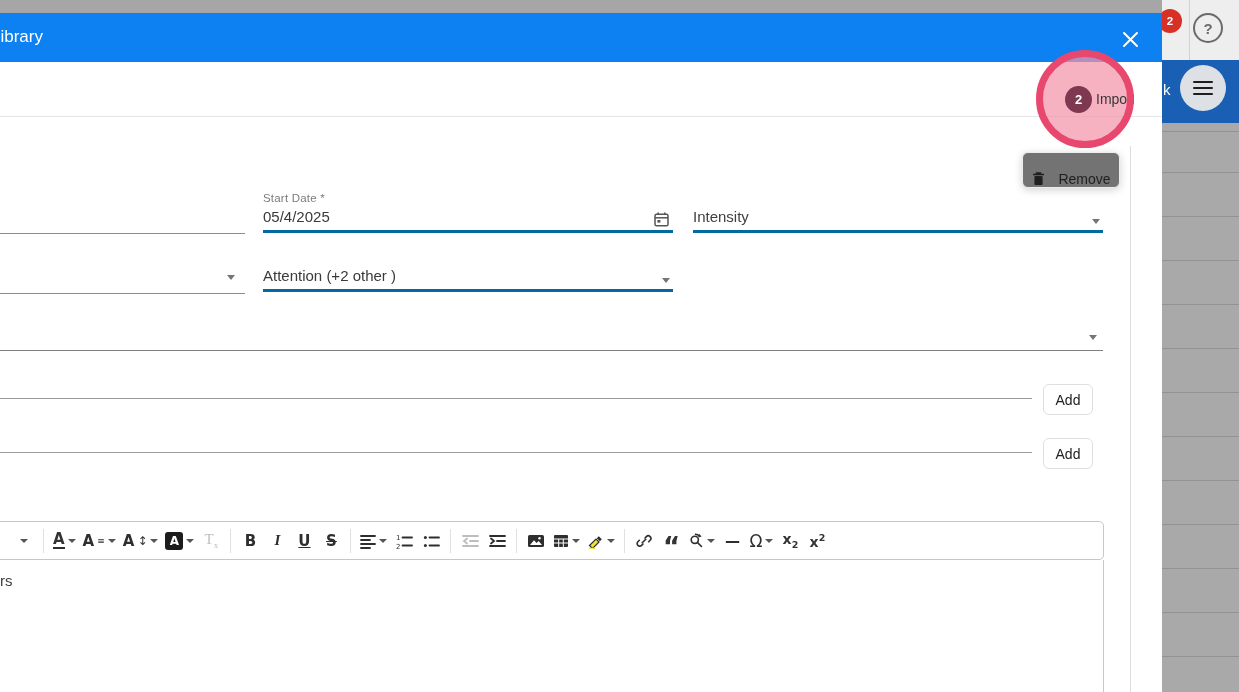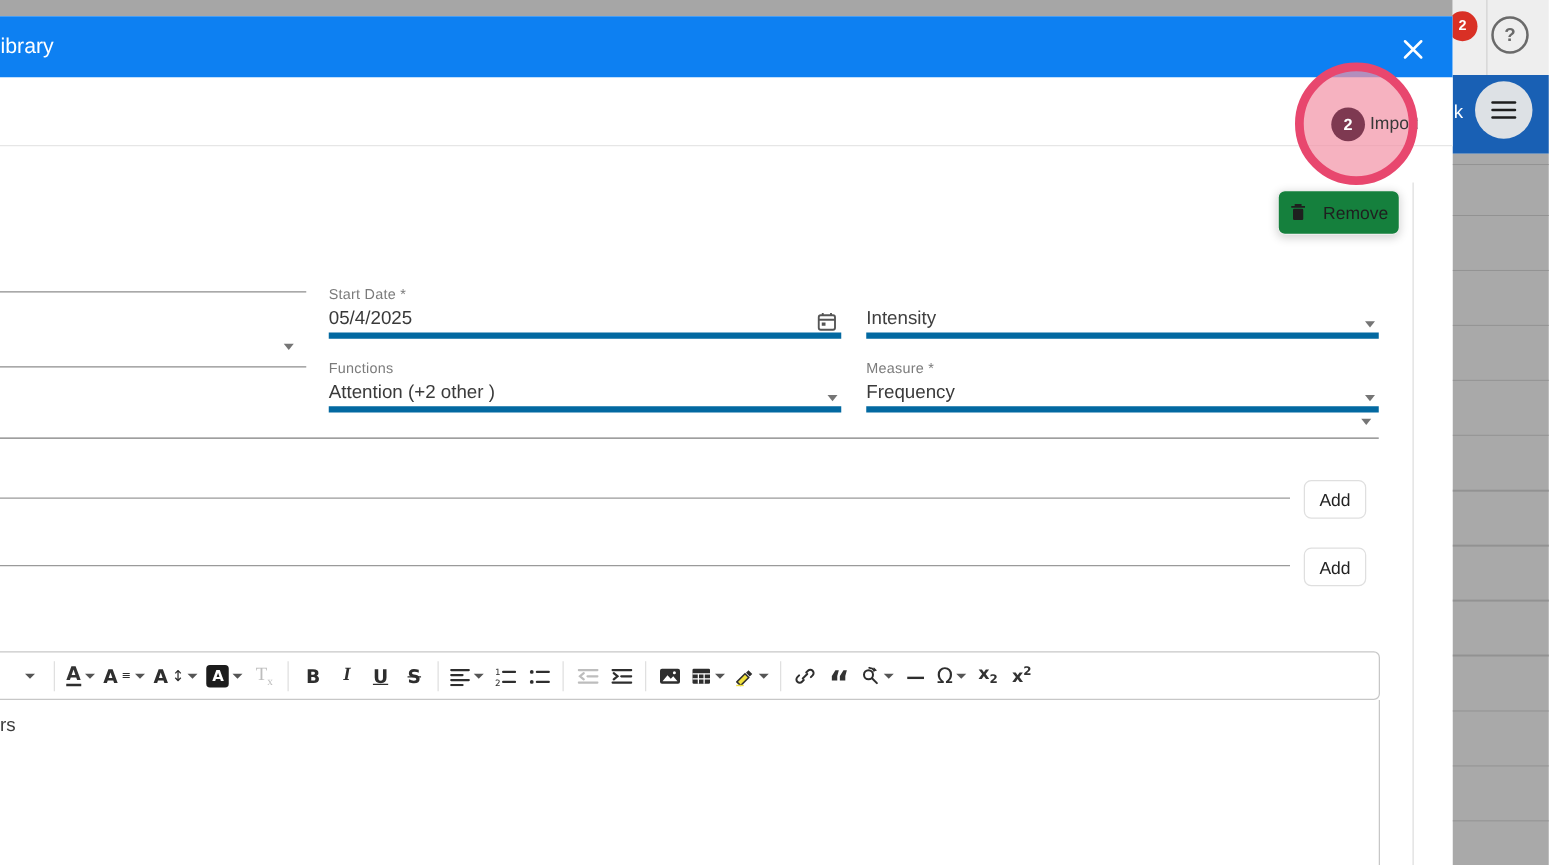--- a/index.html
+++ b/index.html
@@ -34,27 +34,27 @@
   #modal { left:0; top:13px; width:1162px; height:679px; background:#ffffff; z-index:10; }
   #modal-header { left:0; top:0; width:1162px; height:49px; background:#0d80f2; }
   #modal-title { left:-9px; top:14px; color:#ffffff; font-size:17px; font-weight:500; white-space:nowrap; }
   #modal-close { left:1118px; top:14px; width:24px; height:24px; cursor:pointer;
     display:flex; align-items:center; justify-content:center; }
   #modal-toolbar { left:0; top:49px; width:1162px; height:55px; background:#ffffff;
     border-bottom:1px solid #e6e6e6; }
   #panel-edge { left:1130px; top:133px; width:1px; height:546px; background:#dedede; }
 
   
-  #remove-menu { left:1022px; top:139px; width:98px; height:36px; background:#15803d;
+  #remove-menu { left:1022px; top:139px; width:98px; height:36px; background:#737373;
     border:1px solid #ededed; border-radius:6px; box-shadow:0 2px 8px rgba(0,0,0,.18);
-    display:flex; align-items:center; justify-content:center; gap:12px;
+    display:flex; align-items:flex-end; justify-content:center; gap:12px;
     font-size:14px; font-weight:500; color:#1f1f1f; cursor:pointer; }
 
   
-  .field { border-bottom:5px solid #0369a1;margin-top:38px; }
+  .field { border-bottom:3px solid #0369a1; }
   .field-label { font-size:11.5px; color:#7b7b7b; letter-spacing:.2px; }
   .field-value { font-size:15px; color:#3a3a3a; position:absolute; top:16px; left:0; white-space:nowrap; }
   .placeholder { color:#404040; }
   .dd-arrow { width:0; height:0; border-left:4.5px solid transparent;
     border-right:4.5px solid transparent; border-top:5px solid #757575; }
   #lf1 { left:0; top:220px; width:245px; height:1px; background:#8d8d8d; }
   #lf2-arrow { left:227px; top:262px; }
   #lf2 { left:0; top:280px; width:245px; height:1px; background:#8d8d8d; }
   #f-startdate { left:263px; top:179px; width:410px; height:41px; }
   #cal-icon { right:3px; top:19px; }
@@ -170,30 +170,24 @@
       </svg>
     </div>
   </div>
 
   <div class="abs field" id="f-intensity">
     <div class="field-value placeholder">Intensity</div>
     <div class="dd-arrow sel-arrow"></div>
   </div>
 
   <div class="abs field" id="f-functions">
-    <div class="field-label">Functions</div>
     <div class="field-value">Attention (+2 other )</div>
     <div class="dd-arrow sel-arrow"></div>
   </div>
 
-  <div class="abs field" id="f-measure">
-    <div class="field-label">Measure *</div>
-    <div class="field-value">Frequency</div>
-    <div class="dd-arrow sel-arrow"></div>
-  </div>
 
   <div class="abs" id="f-wide">
     <div class="dd-arrow sel-arrow"></div>
   </div>
 
   <div class="abs add-line" id="add-line-1"></div>
   <div class="abs add-btn" id="add-btn-1">Add</div>
   <div class="abs add-line" id="add-line-2"></div>
   <div class="abs add-btn" id="add-btn-2">Add</div>
 

